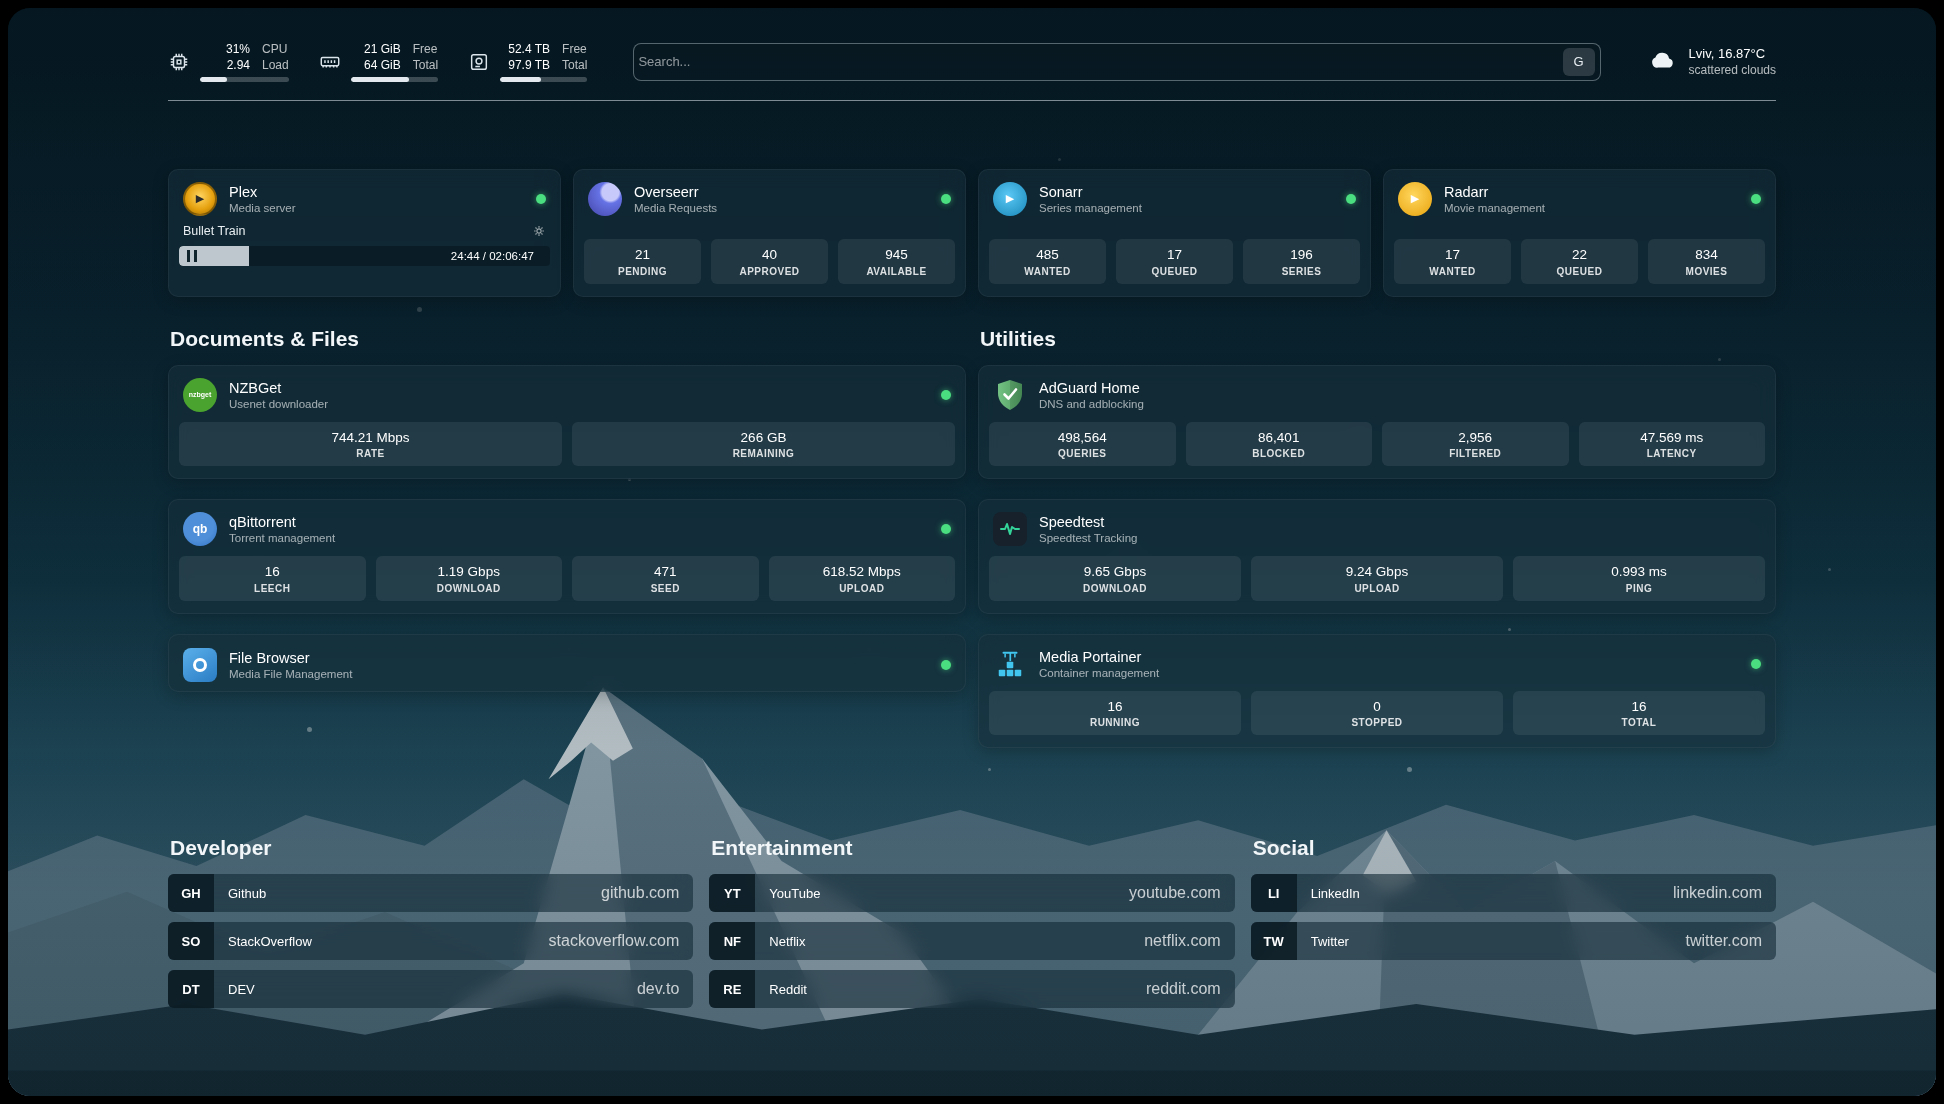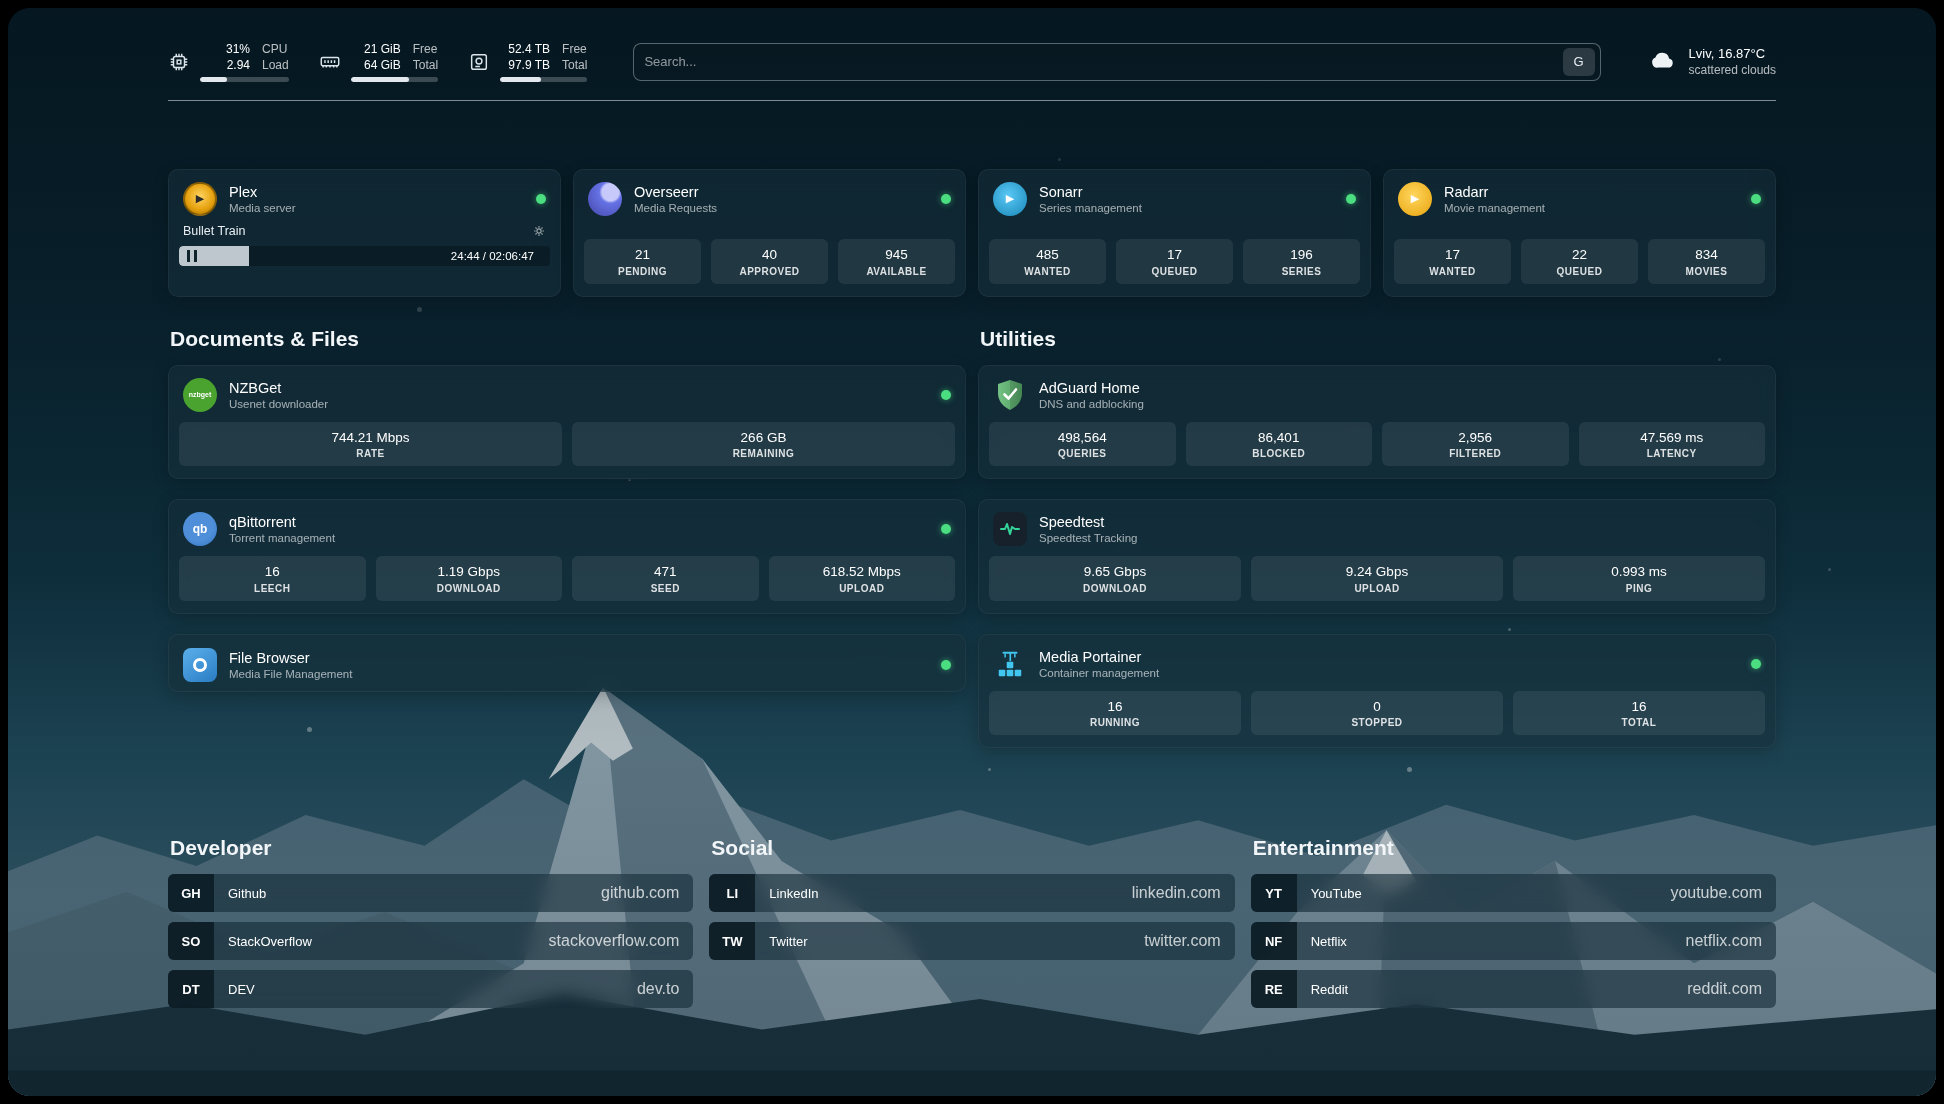--- a/index.html
+++ b/index.html
@@ -32,21 +32,21 @@
   .res-icon { margin-right:10px; display:flex; }
   .res-main { display:flex; flex-direction:column; }
   .res-row { display:flex; gap:12px; font-size:12px; line-height:1.3; }
   .res-val { min-width:50px; text-align:right; color:#fff; }
   .res-lab { color:rgba(255,255,255,.72); }
   .res-bar { height:4.5px; border-radius:3px; background:rgba(255,255,255,.22); margin-top:4px; overflow:hidden; }
   .res-bar i { display:block; height:100%; background:#e2e8ed; border-radius:3px; }
 
   .search { flex:1; display:flex; align-items:center; margin:0 46px; height:38px;
             background:rgba(9,25,34,.55); border:1px solid rgba(205,220,228,.40); border-radius:8px;
-            padding:0 5px 0 8px; backdrop-filter:blur(6px); }
+            padding:0 5px 0 2px; backdrop-filter:blur(6px); }
   .search input { flex:1; background:transparent; border:none; outline:none; color:#e8eef2; font-size:13px;
                   font-family:"Liberation Sans", sans-serif; }
   .search input::placeholder { color:rgba(255,255,255,.55); }
   .search-btn { width:32px; height:28px; border-radius:6px; border:none; background:rgba(255,255,255,.15);
                 color:#e8eef2; font-size:13px; cursor:pointer; }
 
   .weather { display:flex; align-items:center; gap:10px; }
   .weather-loc { font-size:13px; color:#fff; }
   .weather-cond { font-size:12px; color:rgba(255,255,255,.7); margin-top:2px; }
 
@@ -529,47 +529,47 @@
           <span class="bm-url">stackoverflow.com</span>
         </div>
         <div class="bm-row">
           <span class="bm-abbr">DT</span>
           <span class="bm-name">DEV</span>
           <span class="bm-url">dev.to</span>
         </div>
       </section>
 
       <section>
+        <h2 class="section-title">Entertainment</h2>
+        <div class="bm-row">
+          <span class="bm-abbr">YT</span>
+          <span class="bm-name">YouTube</span>
+          <span class="bm-url">youtube.com</span>
+        </div>
+        <div class="bm-row">
+          <span class="bm-abbr">NF</span>
+          <span class="bm-name">Netflix</span>
+          <span class="bm-url">netflix.com</span>
+        </div>
+        <div class="bm-row">
+          <span class="bm-abbr">RE</span>
+          <span class="bm-name">Reddit</span>
+          <span class="bm-url">reddit.com</span>
+        </div>
+      </section>
+
+      <section>
         <h2 class="section-title">Social</h2>
         <div class="bm-row">
           <span class="bm-abbr">LI</span>
           <span class="bm-name">LinkedIn</span>
           <span class="bm-url">linkedin.com</span>
         </div>
         <div class="bm-row">
           <span class="bm-abbr">TW</span>
           <span class="bm-name">Twitter</span>
           <span class="bm-url">twitter.com</span>
         </div>
       </section>
-
-      <section>
-        <h2 class="section-title">Entertainment</h2>
-        <div class="bm-row">
-          <span class="bm-abbr">YT</span>
-          <span class="bm-name">YouTube</span>
-          <span class="bm-url">youtube.com</span>
-        </div>
-        <div class="bm-row">
-          <span class="bm-abbr">NF</span>
-          <span class="bm-name">Netflix</span>
-          <span class="bm-url">netflix.com</span>
-        </div>
-        <div class="bm-row">
-          <span class="bm-abbr">RE</span>
-          <span class="bm-name">Reddit</span>
-          <span class="bm-url">reddit.com</span>
-        </div>
-      </section>
     </div>
 
   </div>
 </div>
 
 </body></html>

